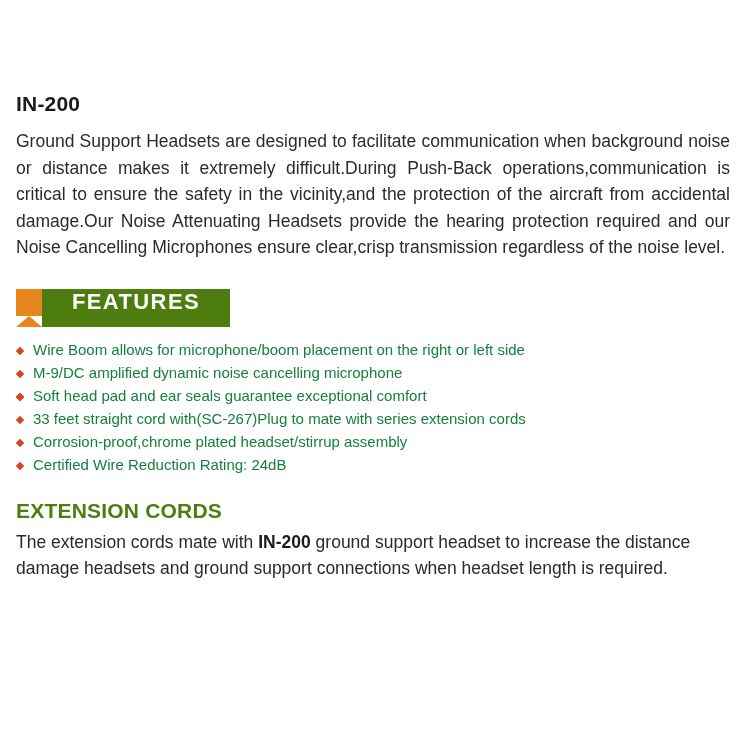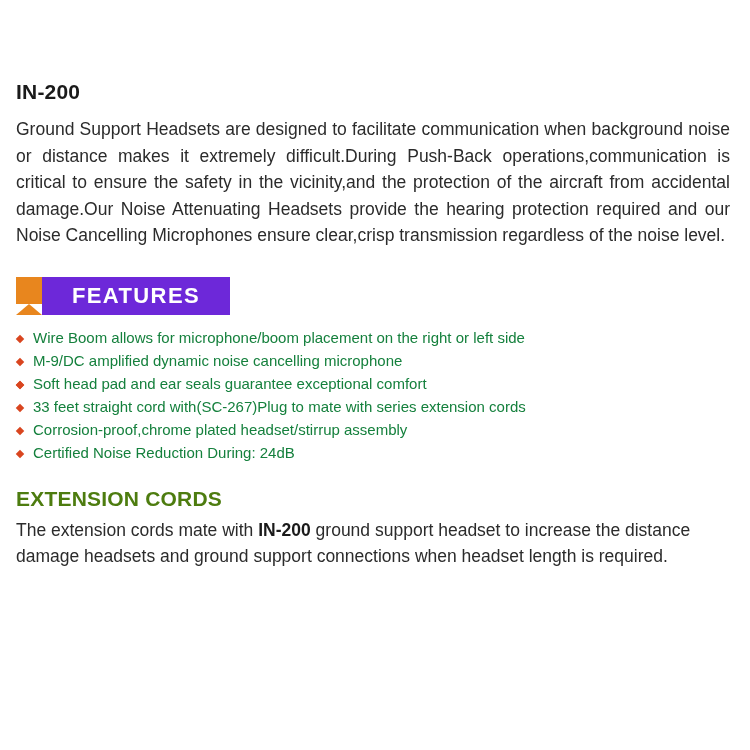--- a/index.html
+++ b/index.html
@@ -12,21 +12,21 @@
     background: #ffffff;
     font-family: "Liberation Sans", sans-serif;
     color: #231f20;
     overflow: hidden;
   }
   .page {
     position: relative;
     width: 750px;
     height: 750px;
     box-sizing: border-box;
-    padding: 2px 18px 0 16px;
+    padding: 14px 18px 0 16px;
   }
   .product-title {
     margin: 0;
     padding-top: 78px;
     font-size: 21px;
     font-weight: bold;
     letter-spacing: 0.2px;
     color: #1a1a1a;
   }
   .intro {
@@ -58,23 +58,23 @@
     bottom: 0;
     width: 0;
     height: 0;
     border-left: 13px solid #ffffff;
     border-right: 13px solid #ffffff;
     border-bottom: 11px solid transparent;
     box-sizing: border-box;
   }
   .banner-main {
     flex: 1;
-    background: #6d28d9;
+    background: #4d7c0f;
     display: flex;
-    align-items: center;
+    align-items: flex-start;
     justify-content: center;
   }
   .banner-main span {
     color: #ffffff;
     font-weight: bold;
     font-size: 22px;
     letter-spacing: 1.4px;
   }
   .feature-list {
     list-style: none;
@@ -151,21 +151,21 @@
     <li>
       <span class="bullet-icon"></span>
       <span>33 feet straight cord with(SC-267)Plug to mate with series extension cords</span>
     </li>
     <li>
       <span class="bullet-icon"></span>
       <span>Corrosion-proof,chrome plated headset/stirrup assembly</span>
     </li>
     <li>
       <span class="bullet-icon"></span>
-      <span>Certified Noise Reduction During: 24dB</span>
+      <span>Certified Wire Reduction Rating: 24dB</span>
     </li>
   </ul>
 
   <h2 class="section-title">EXTENSION CORDS</h2>
 
   <p class="ext-para"><span>The extension cords mate with </span><b>IN-200</b><span> ground support headset to increase the distance damage headsets and ground support connections when headset length is required.</span></p>
 
 </div>
 
 </body></html>

